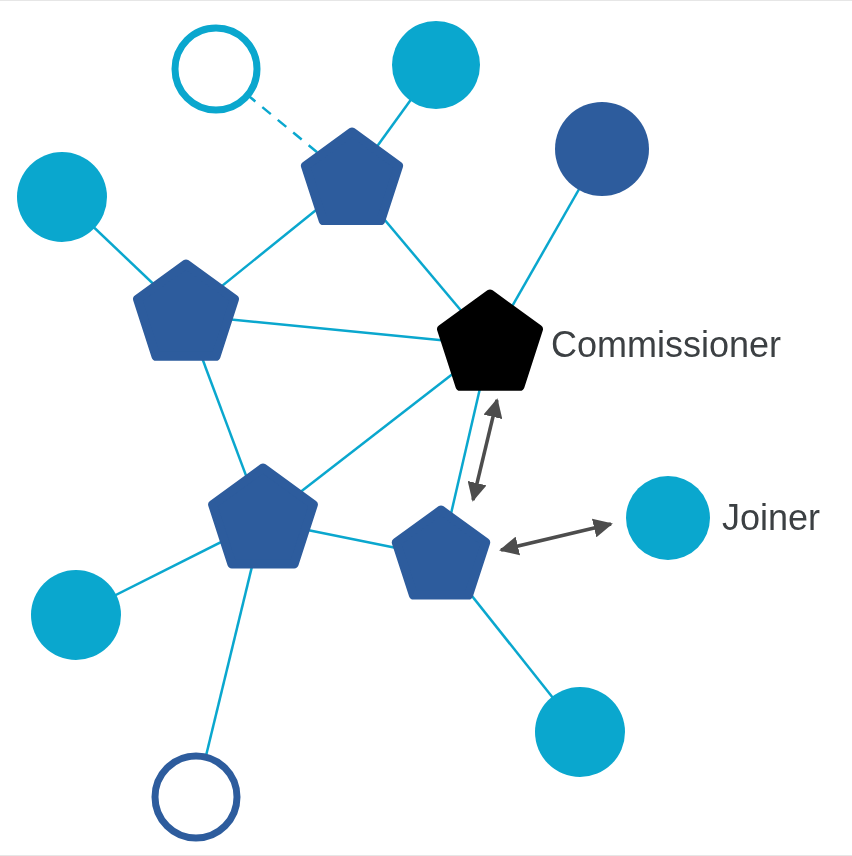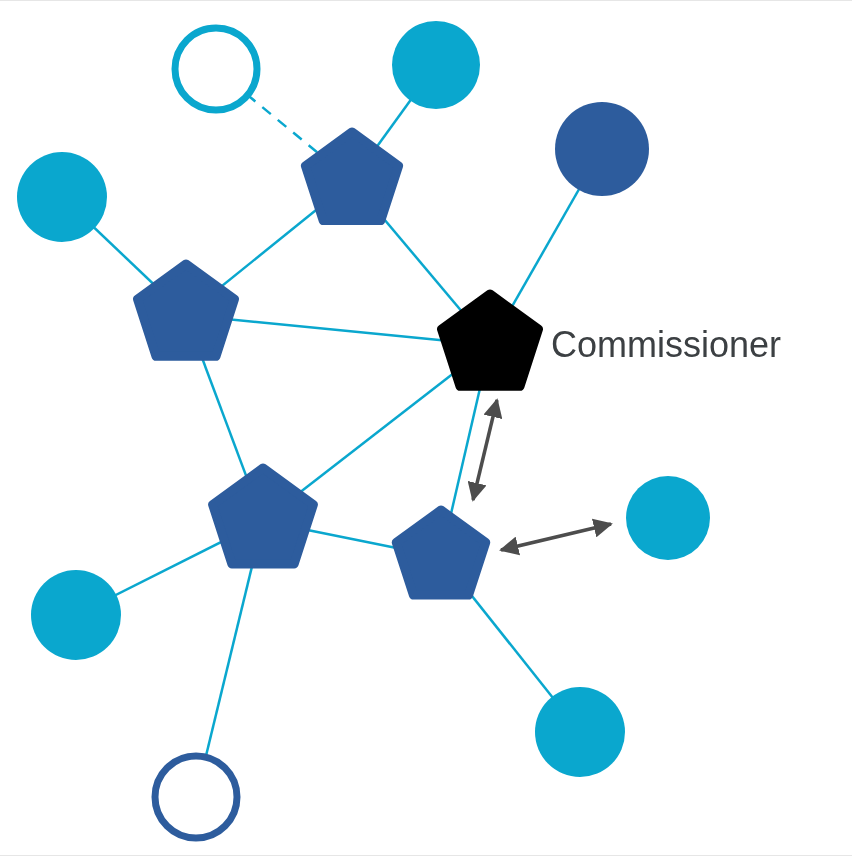--- a/index.html
+++ b/index.html
@@ -68,13 +68,14 @@
       <polygon points="263.0,467.0 313.4,503.6 294.2,562.9 231.8,562.9 212.6,503.6" fill="#2d5c9d" stroke="#2d5c9d" stroke-width="9" stroke-linejoin="round"></polygon>
       <polygon points="441.0,509.0 485.7,541.5 468.6,594.0 413.4,594.0 396.3,541.5" fill="#2d5c9d" stroke="#2d5c9d" stroke-width="9" stroke-linejoin="round"></polygon>
       <circle cx="668" cy="517" r="42" fill="#0aa7ce"></circle>
       <circle cx="76" cy="614" r="45" fill="#0aa7ce"></circle>
       <circle cx="580" cy="731" r="45" fill="#0aa7ce"></circle>
       <circle cx="196" cy="796" r="41" fill="#ffffff" stroke="#2d5c9d" stroke-width="7"></circle>
       <line x1="497" y1="399" x2="473" y2="499" stroke="#4d4d4d" stroke-width="3.5" marker-start="url(#ah)" marker-end="url(#ah)"></line>
       <line x1="501" y1="549" x2="611" y2="523" stroke="#4d4d4d" stroke-width="3.5" marker-start="url(#ah)" marker-end="url(#ah)"></line>
     </svg>
   <div class="node-label" id="commissioner-label">Commissioner</div>
+  <div class="node-label" id="joiner-label">Joiner</div>
 </div>
 
 </body></html>

